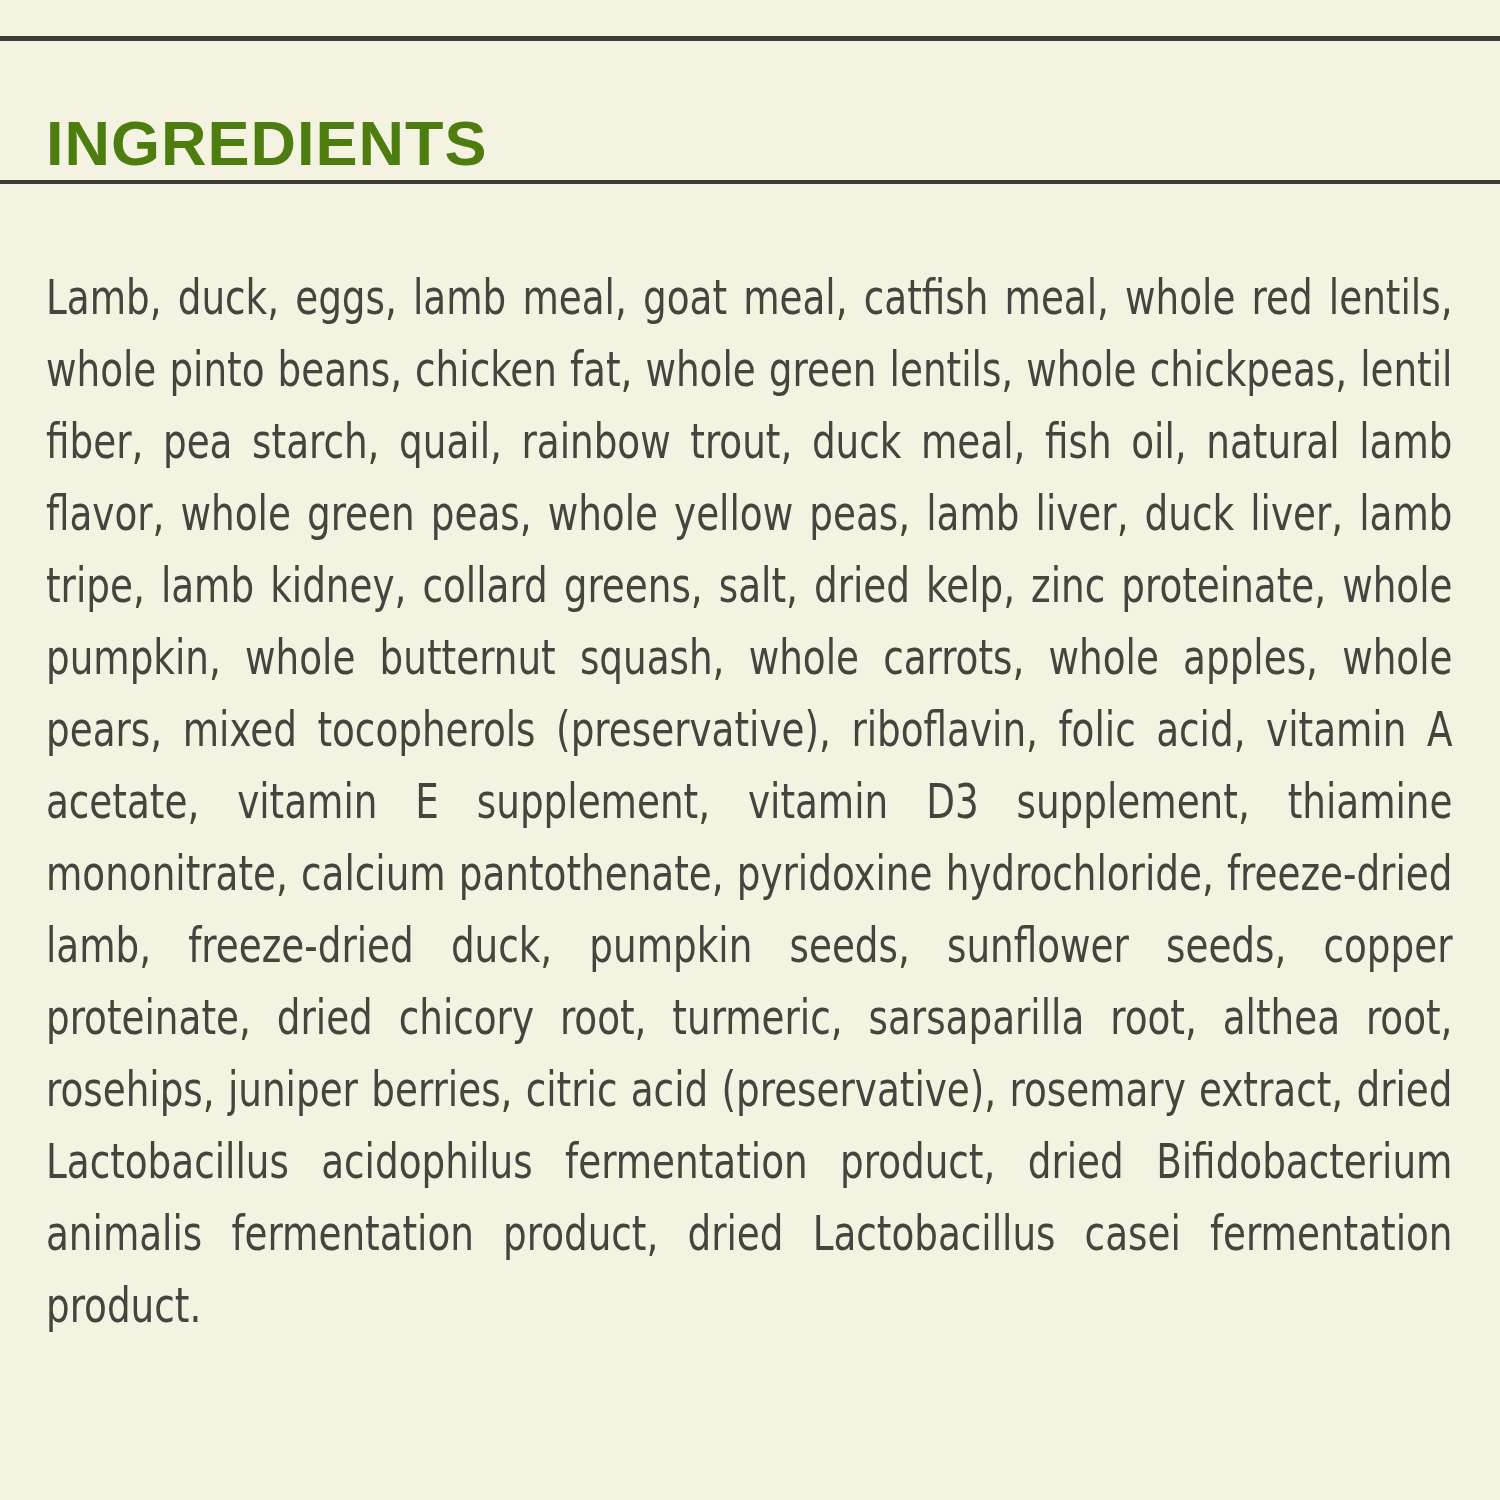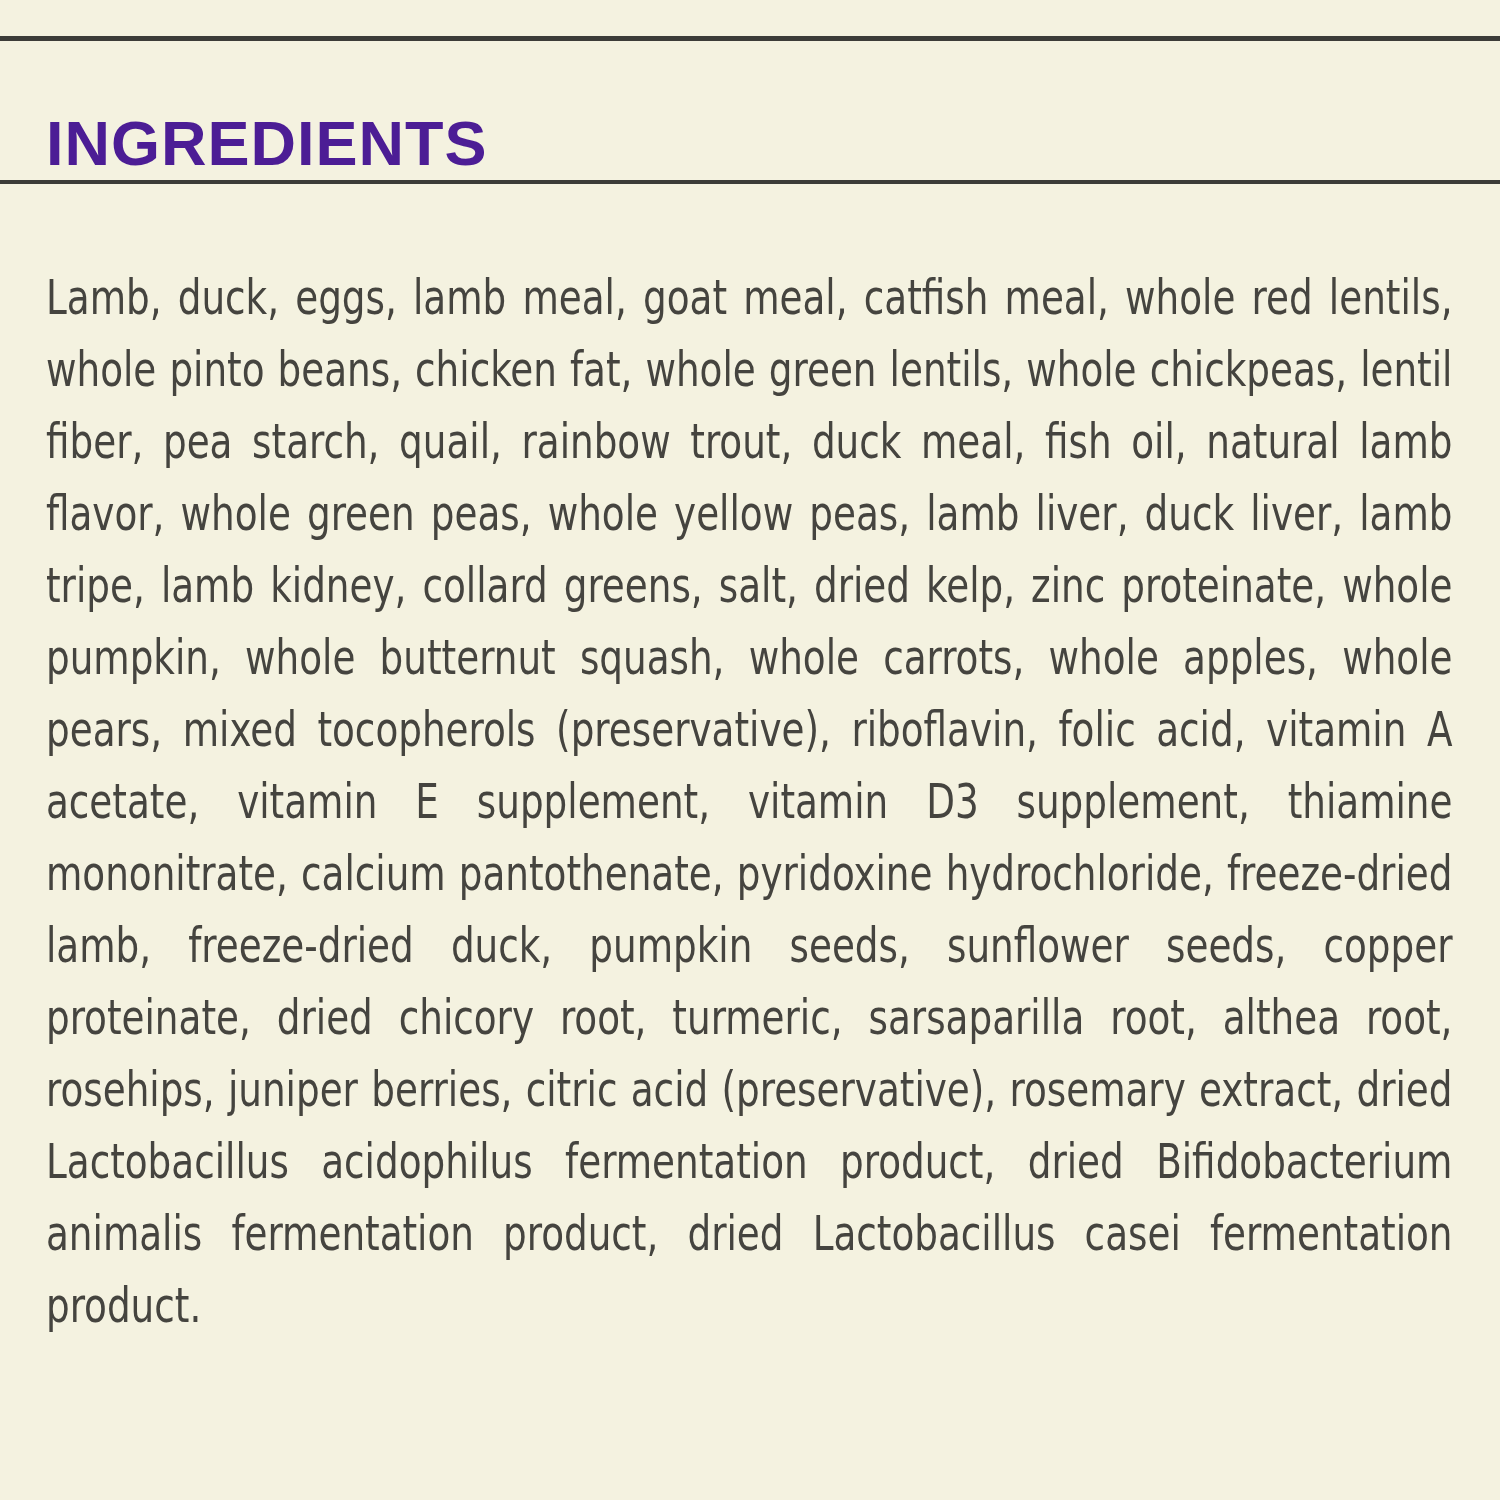--- a/index.html
+++ b/index.html
@@ -37,21 +37,21 @@
     background: #3c3c38;
   }
   .heading {
     position: absolute;
     top: 70px;
     left: 46px;
     font-size: 63px;
     line-height: 1;
     font-weight: bold;
     letter-spacing: 1px;
-    color: #4c1d95;
+    color: #4d7c0f;
     font-family: "Liberation Sans", sans-serif;
   }
   .body-text {
     position: absolute;
     top: 212px;
     left: 46px;
     width: 1406px;
     font-size: 48.5px;
     line-height: 72px;
     color: #45443f;

